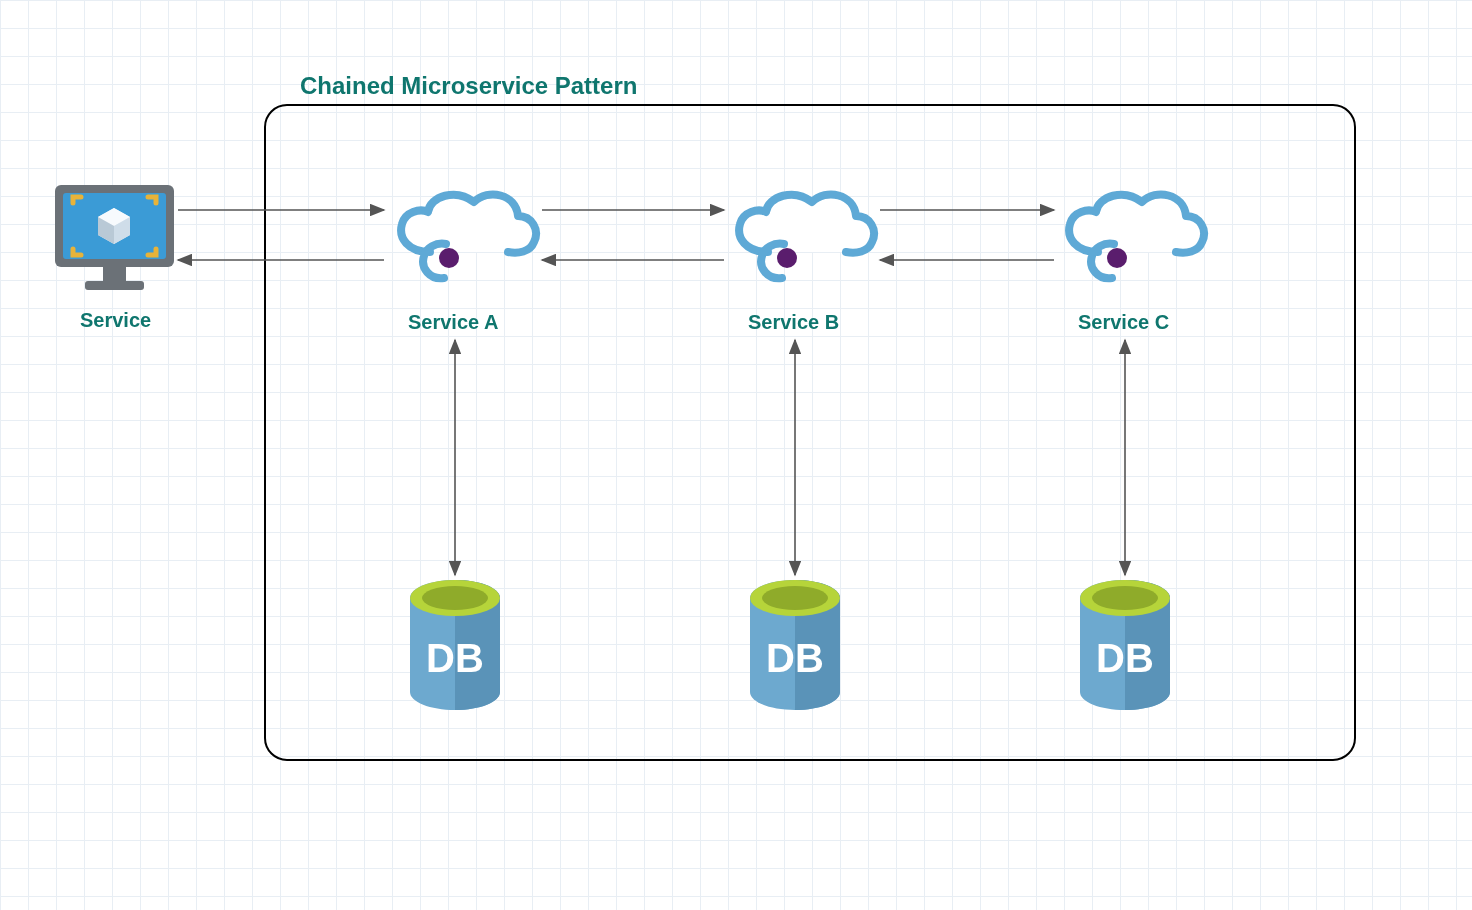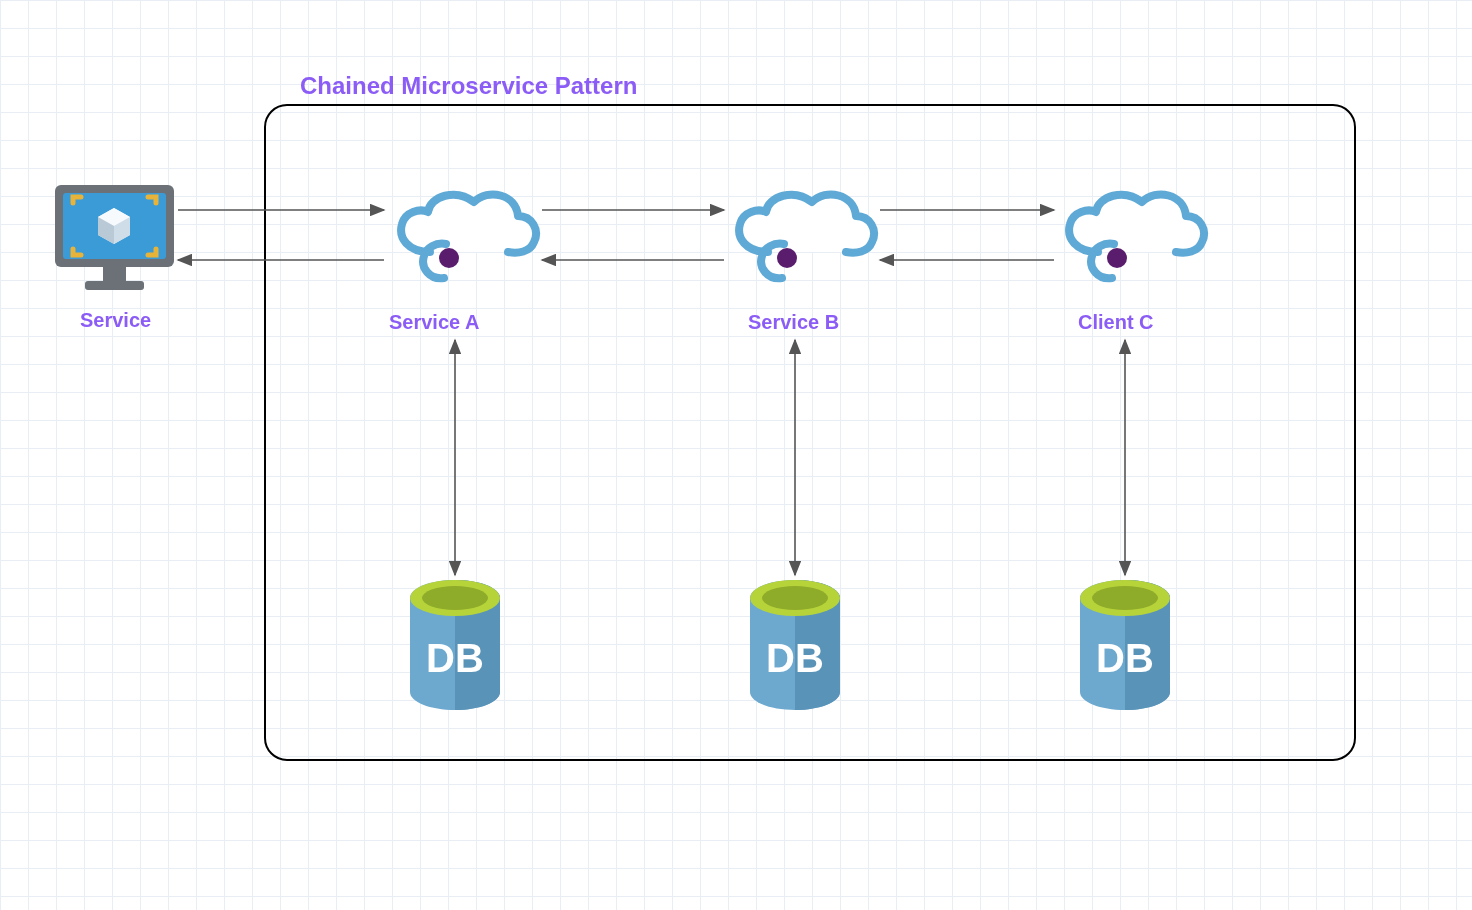--- a/index.html
+++ b/index.html
@@ -20,21 +20,21 @@
     background-size: 28px 28px;
   }
   .canvas {
     position: absolute;
     inset: 0;
   }
   .label {
     position: absolute;
     font-size: 20px;
     font-weight: 600;
-    color: #8b5cf6;
+    color: #0f766e;
     text-align: center;
     white-space: nowrap;
   }
   .title {
     font-size: 24px;
     font-weight: 700;
   }
   svg.overlay {
     position: absolute;
     left: 0;
@@ -48,23 +48,23 @@
 <body>
 
 <div class="grid-bg"></div>
 
 <div class="canvas">
 
   <div class="label title" style="left:300px; top:72px;">Chained Microservice Pattern</div>
 
   <div class="label" style="left:80px; top:309px;">Service</div>
 
-  <div class="label" style="left:389px; top:311px;">Service A</div>
+  <div class="label" style="left:408px; top:311px;">Service A</div>
   <div class="label" style="left:748px; top:311px;text-align:center;">Service B</div>
-  <div class="label" style="left:1078px; top:311px;">Client C</div>
+  <div class="label" style="left:1078px; top:311px;">Service C</div>
 
   <svg class="overlay" viewBox="0 0 1472 910">
     <defs>
       <marker id="arrowhead" markerWidth="10" markerHeight="8" refX="9" refY="4" orient="auto">
         <path d="M0,0 L10,4 L0,8 Z" fill="#555"></path>
       </marker>
       <marker id="arrowhead-start" markerWidth="10" markerHeight="8" refX="1" refY="4" orient="auto">
         <path d="M10,0 L0,4 L10,8 Z" fill="#555"></path>
       </marker>
     </defs>

